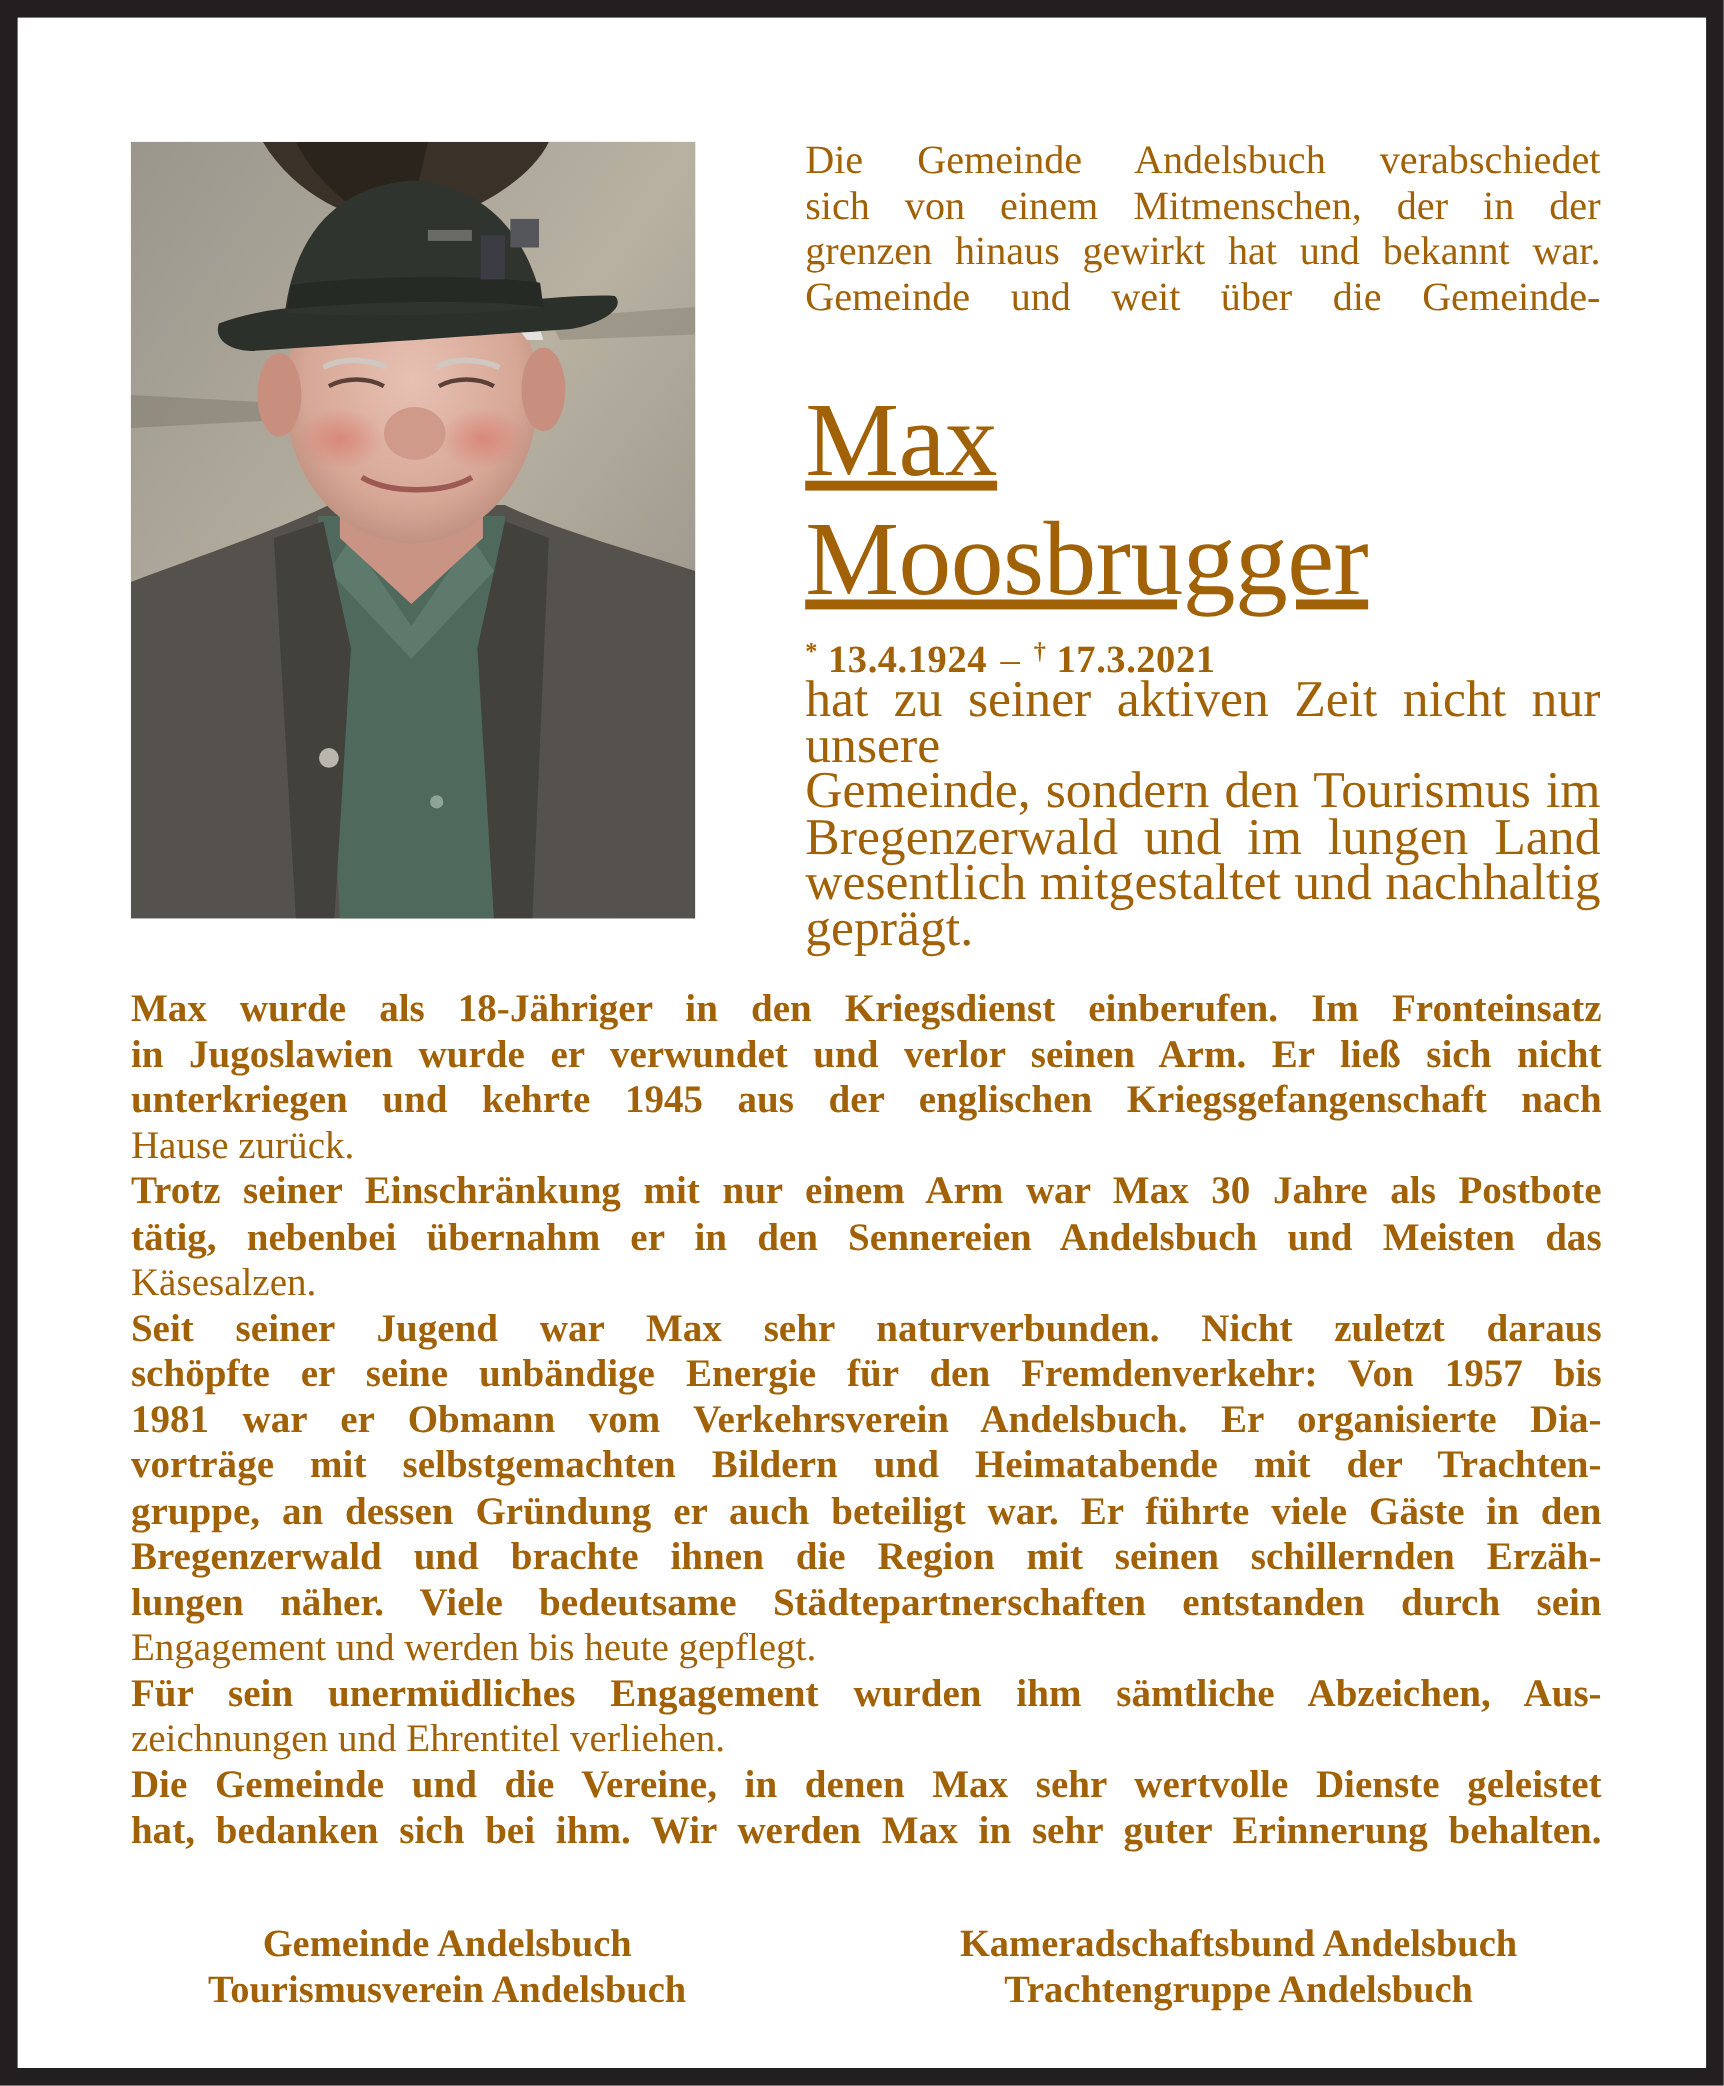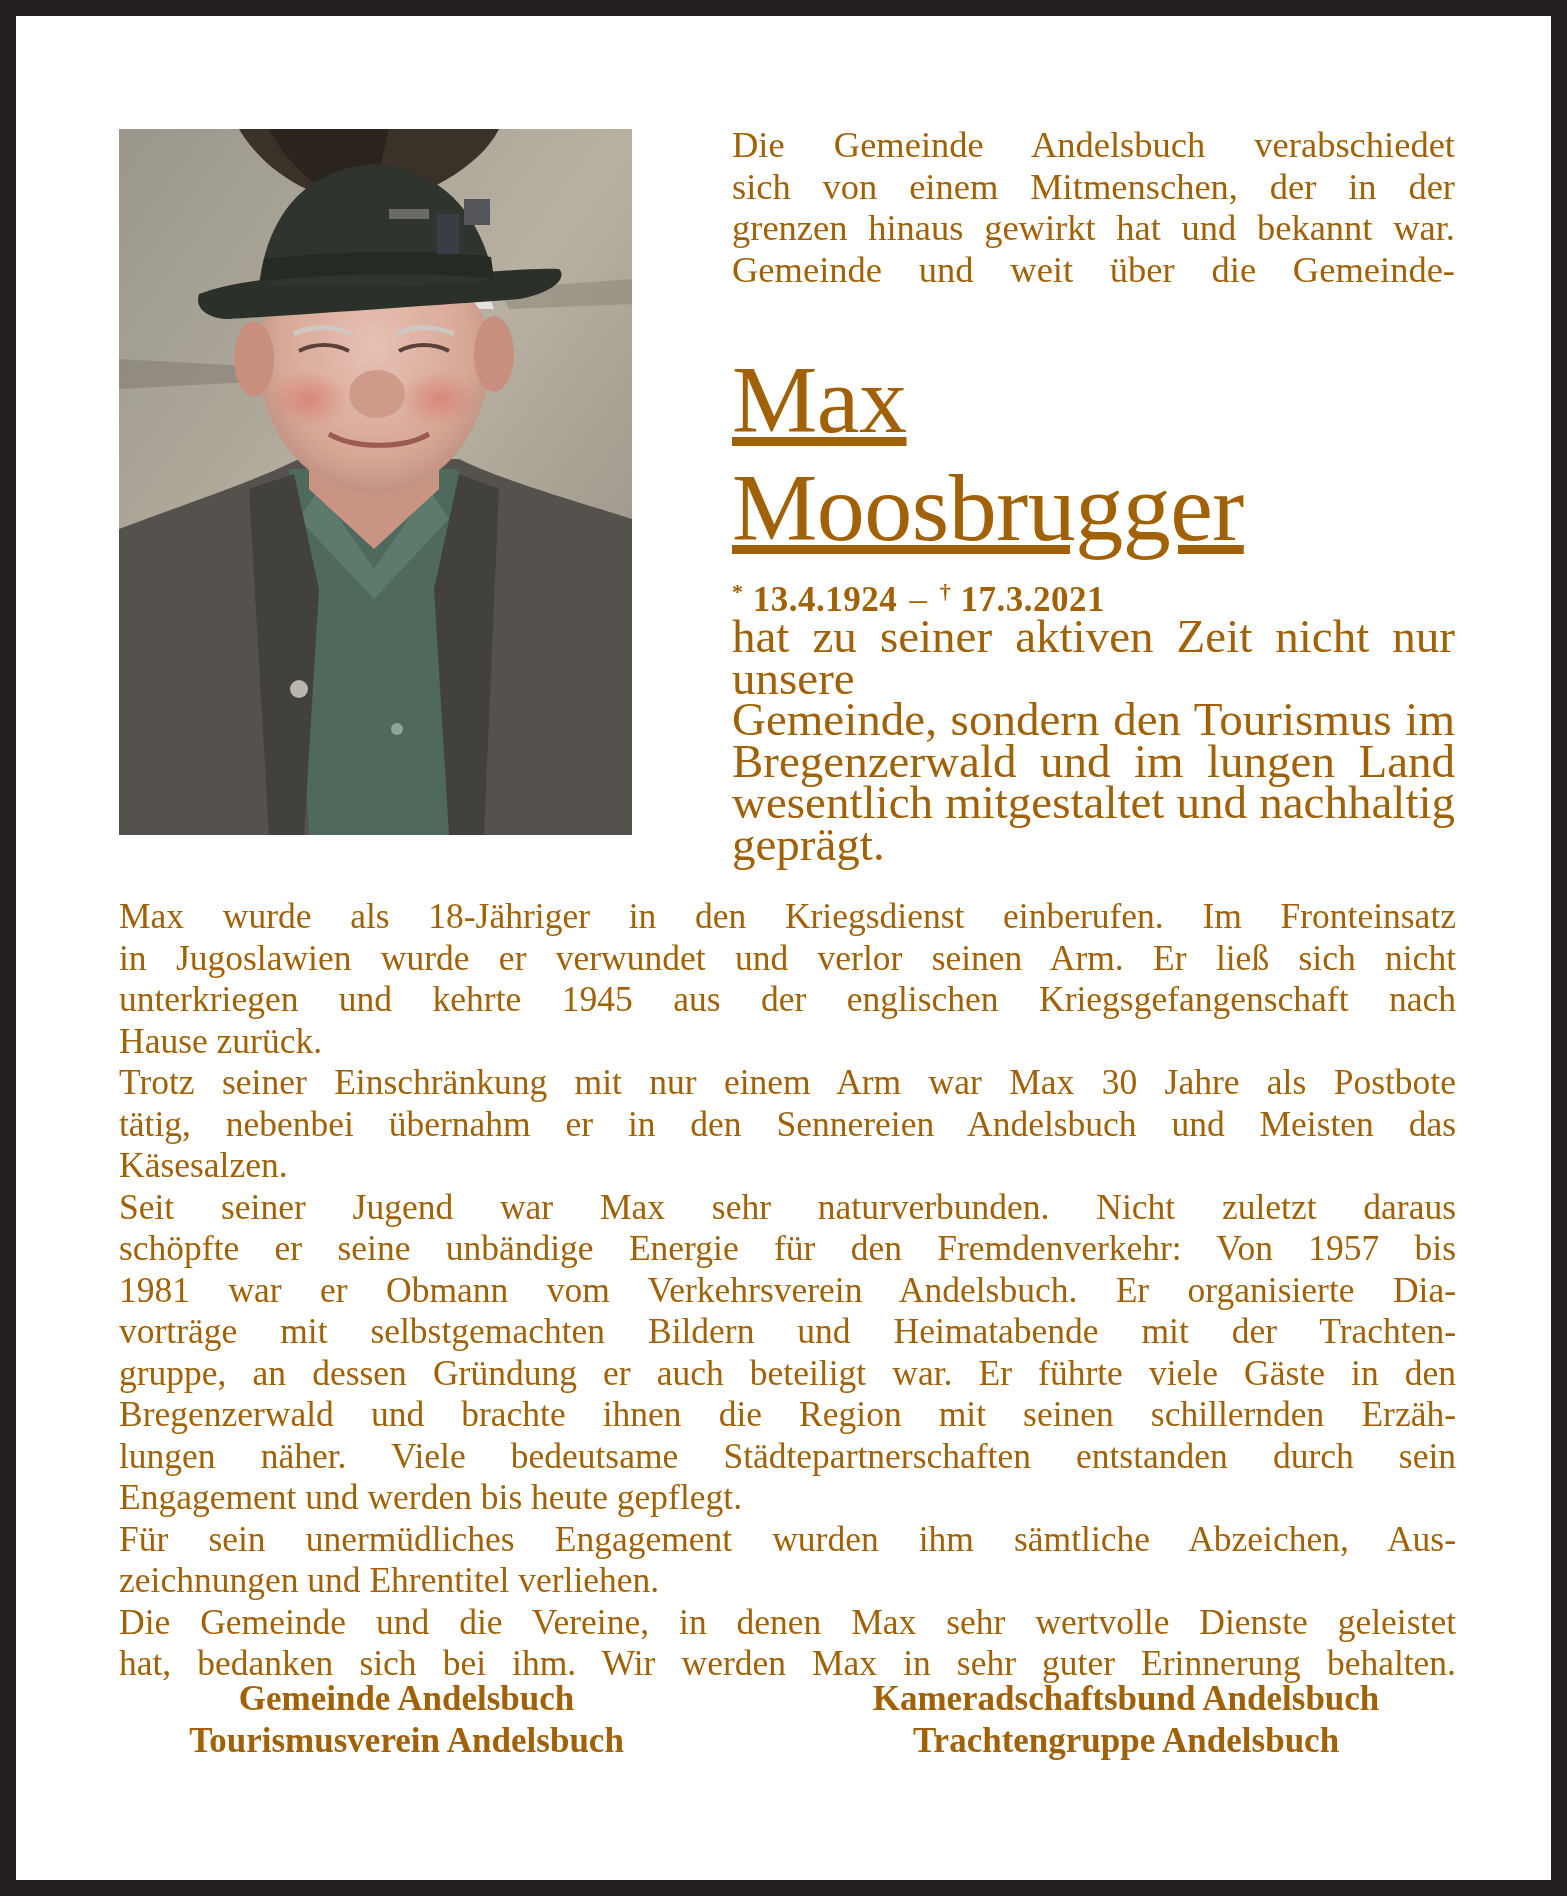--- a/index.html
+++ b/index.html
@@ -71,28 +71,28 @@
   .aside .l { display: block; text-align: left; font-family: Liberation Serif, serif; }
 
   
   .body-text {
     position: absolute;
     left: 103px; top: 880px;
     width: 1337px;
     font-size: 35.5px; line-height: 41.5px;
     margin: 0;
   }
-  .body-text .j { display: block; text-align: justify; text-align-last: justify; white-space: nowrap; overflow: visible; }
+  .body-text .j { display: block; text-align: justify; text-align-last: justify; white-space: nowrap; overflow: visible; font-weight: bold; }
   .body-text .j { white-space: normal; }
   .body-text .l { display: block; text-align: left; }
 
   
   .signatures {
     position: absolute;
-    left: 103px; top: 1662px;
+    left: 103px; top: 1730px;
     width: 1337px;
     display: flex;
     justify-content: space-between;
     font-family: Liberation Serif, serif;
   }
   .sig-block {
     text-align: center;
     font-weight: bold;
     font-size: 35px; line-height: 42px;
   }

